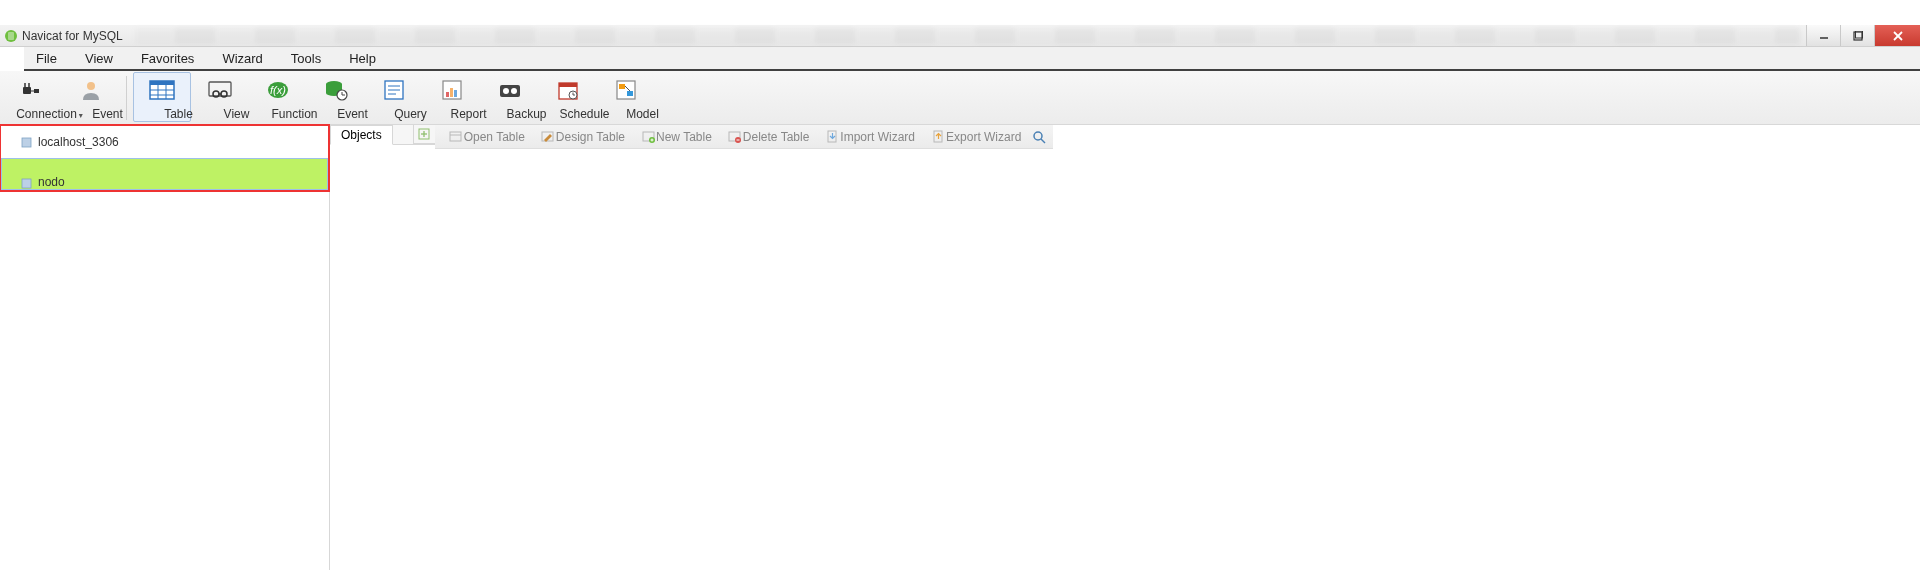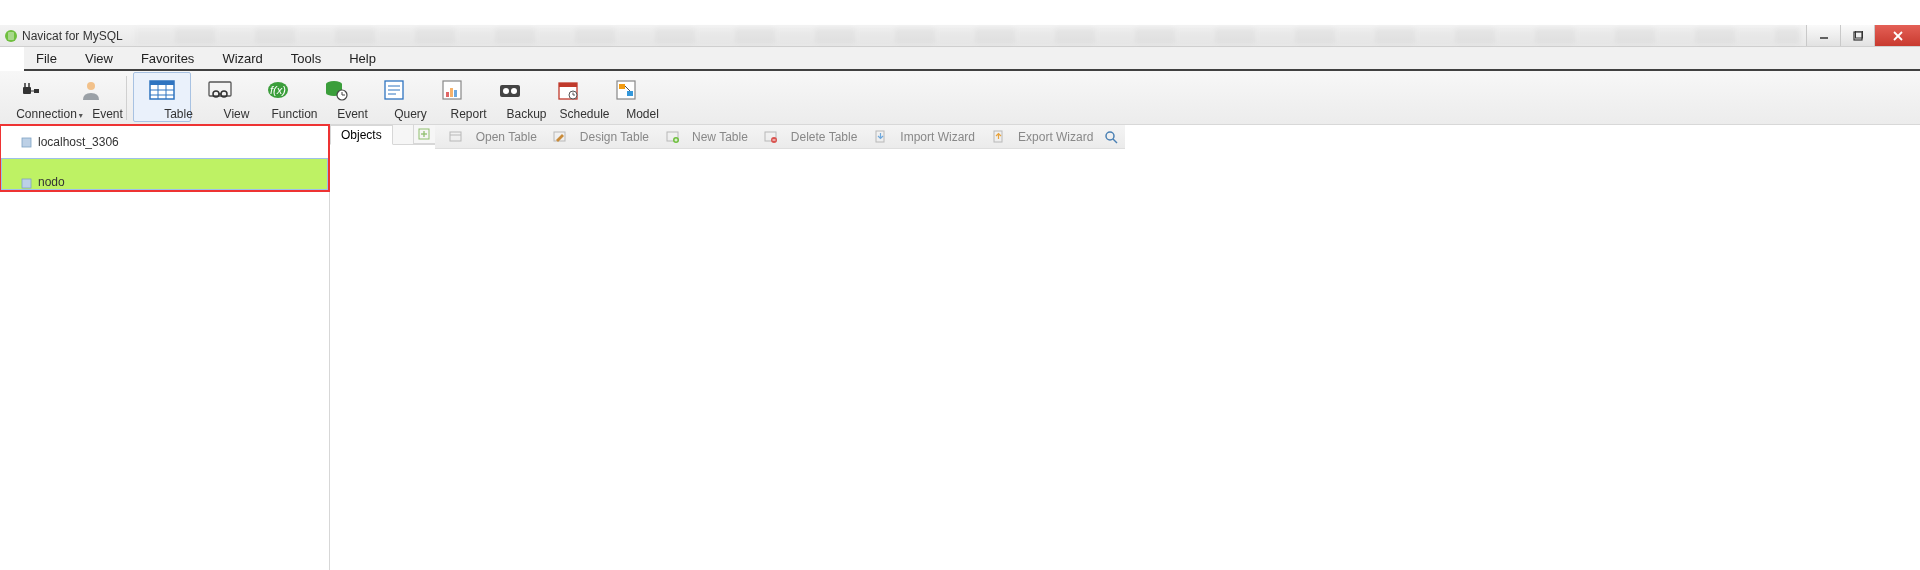--- a/index.html
+++ b/index.html
@@ -52,21 +52,21 @@
     .main { flex:1; display:flex; }
     .tabrow { height: 20px; display:flex; align-items:stretch; border-bottom:1px solid #d7d7d7; background:#f6f6f6; }
     .tab { padding: 0 10px; font-size:12px; display:flex; align-items:center; background:#fff;
       border:1px solid #d7d7d7; border-bottom:1px solid #fff; margin-bottom:-1px; }
     .tab.inactive-fill { flex:1; background:#f6f6f6; border:none; border-bottom:1px solid #d7d7d7; }
     .tab-end { width:22px; display:flex; align-items:center; justify-content:center;
       border-left:1px solid #d7d7d7; background:#f6f6f6; border-bottom:1px solid #d7d7d7; }
 
     .subtoolbar { height: 24px; background: linear-gradient(#f4f4f4,#ebebeb);
       border-bottom:1px solid #dedede; display:flex; align-items:center; gap:0; font-size:12px; color:#888; padding-left:6px; }
-    .sub-btn { display:flex; align-items:center; gap:13px; padding: 2px 8px; cursor:default; }
+    .sub-btn { display:flex; align-items:center; gap:1px; padding: 2px 8px; cursor:default; }
     .sub-btn .sico { width:14px; height:14px; display:flex; align-items:center; justify-content:center; }
     .subtoolbar .spacer { flex:1; }
     .subtoolbar .search-ico { width:20px; height:20px; display:flex; align-items:center; justify-content:center; margin-right:4px; }
 
     .content { flex:1; background:#fff; }
   </style>
 </head>
 <body>
 
 <div class="titlebar">

